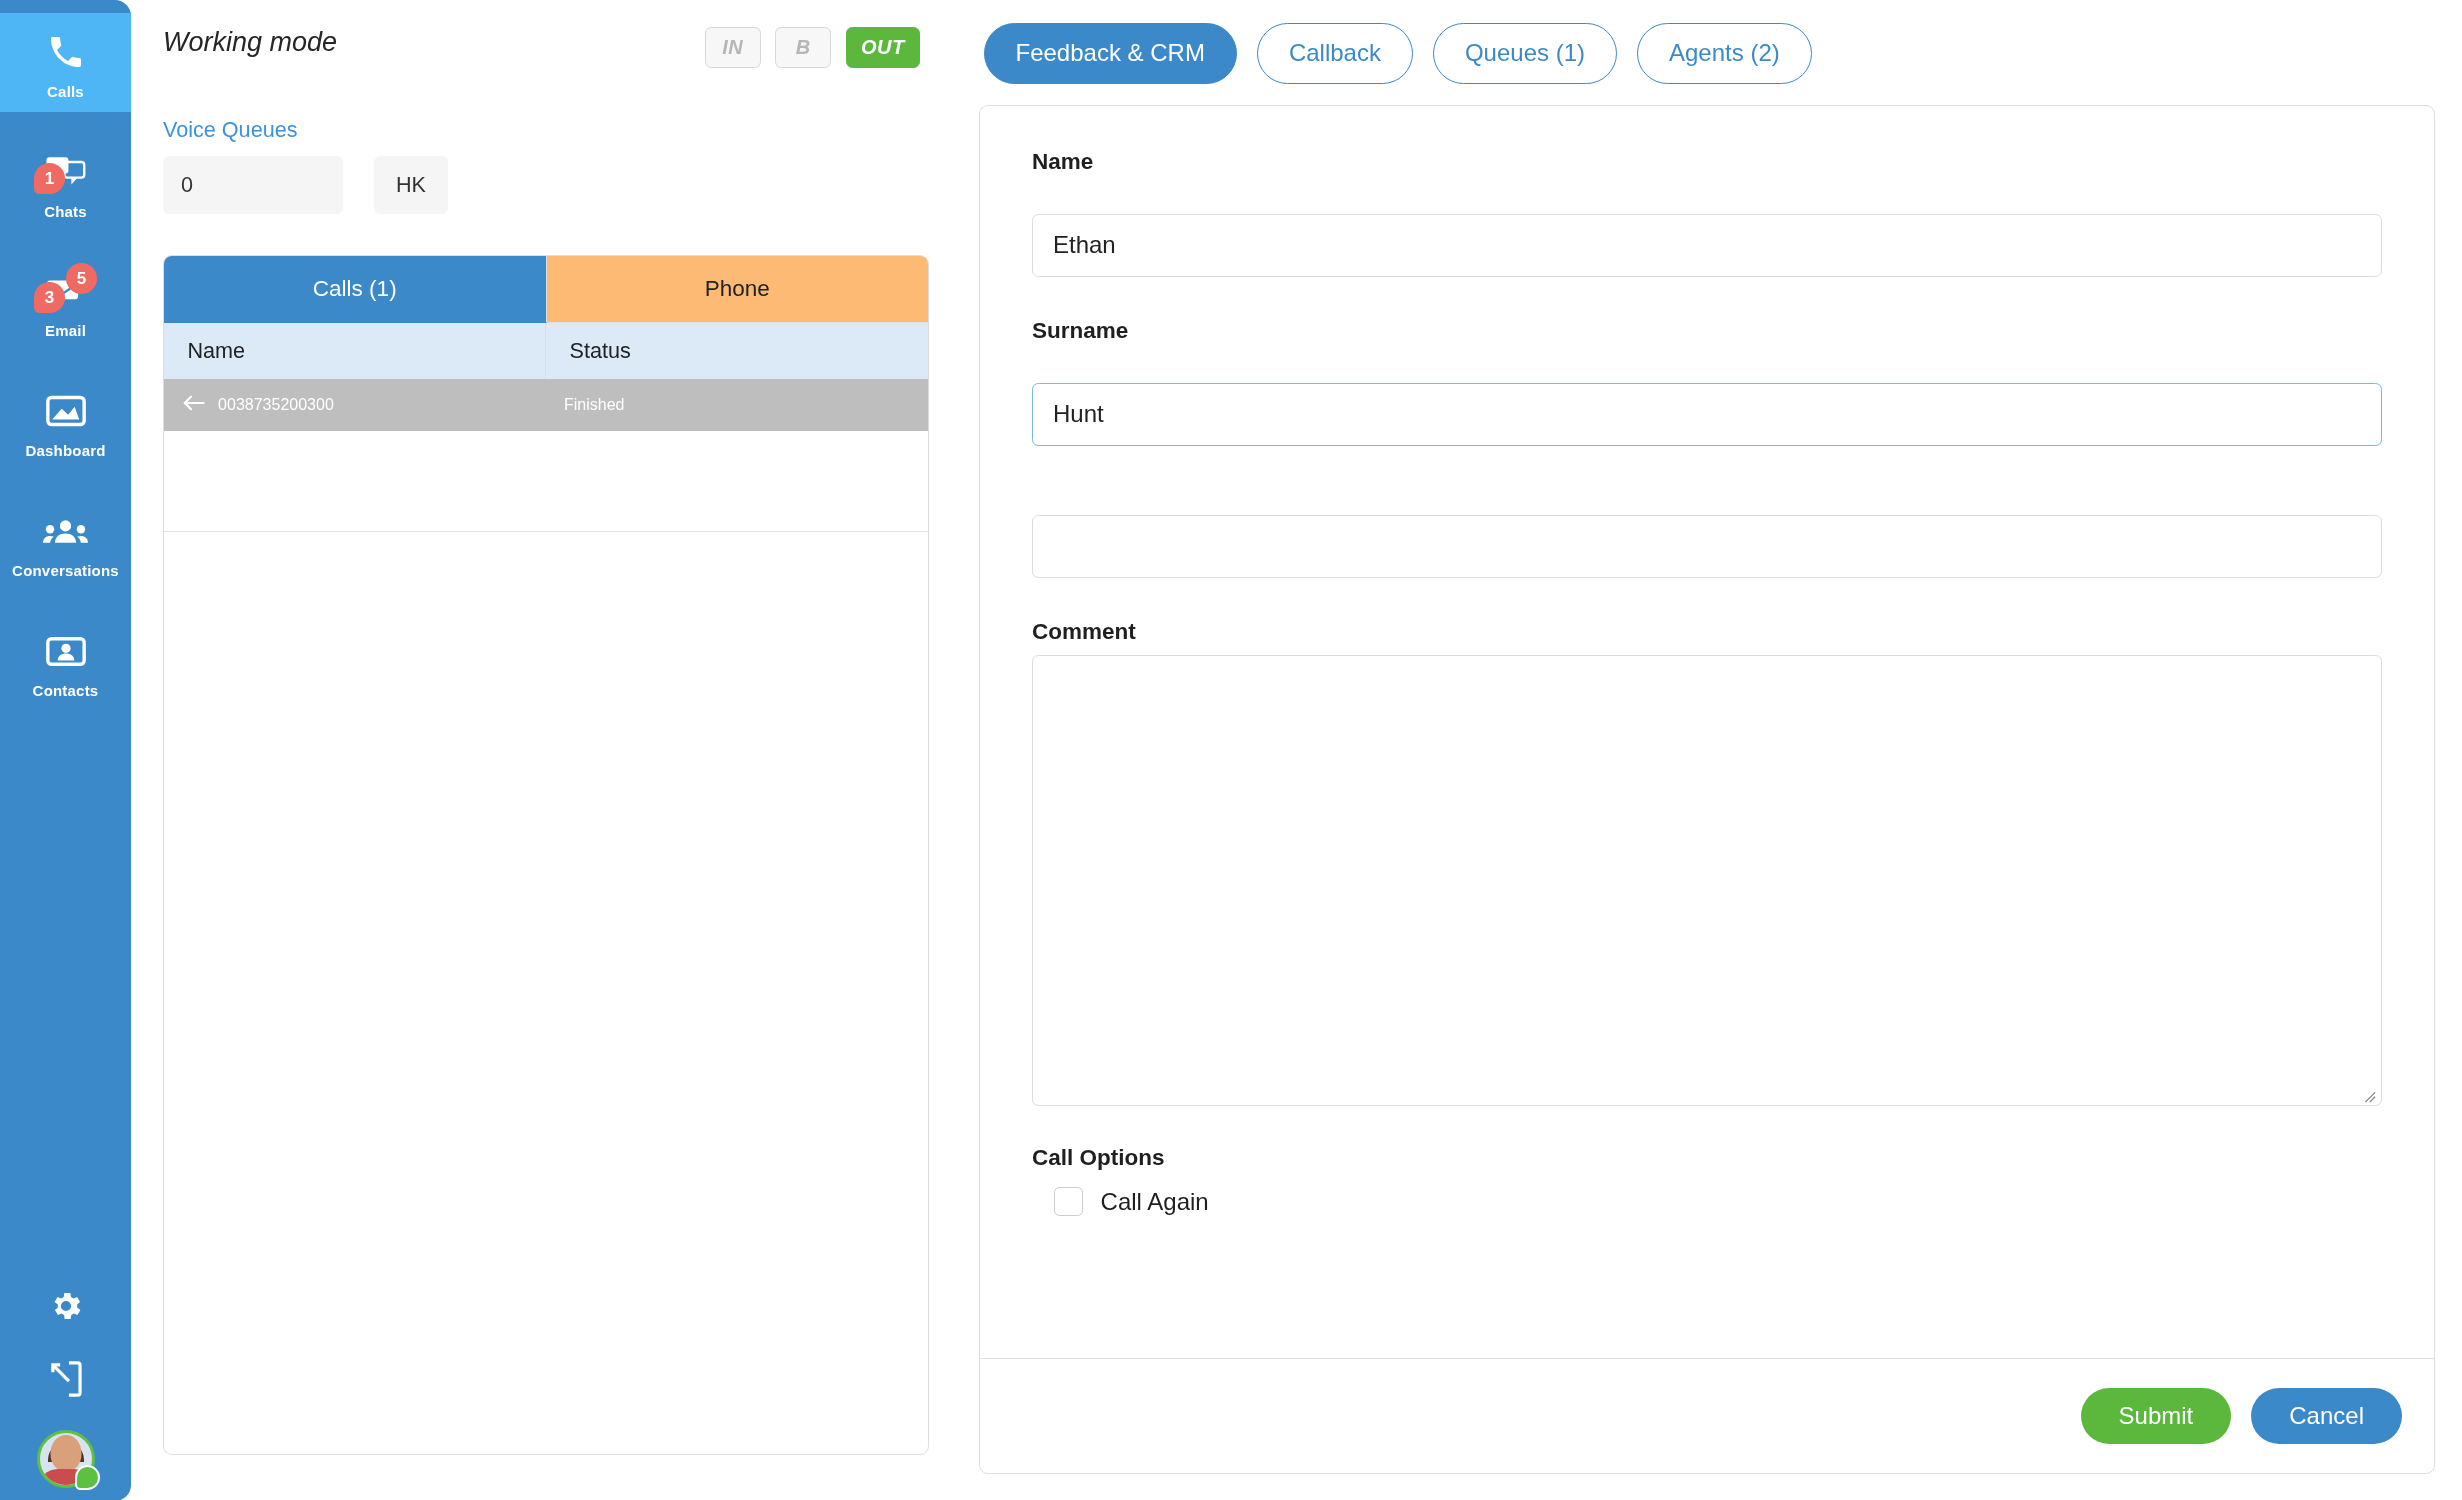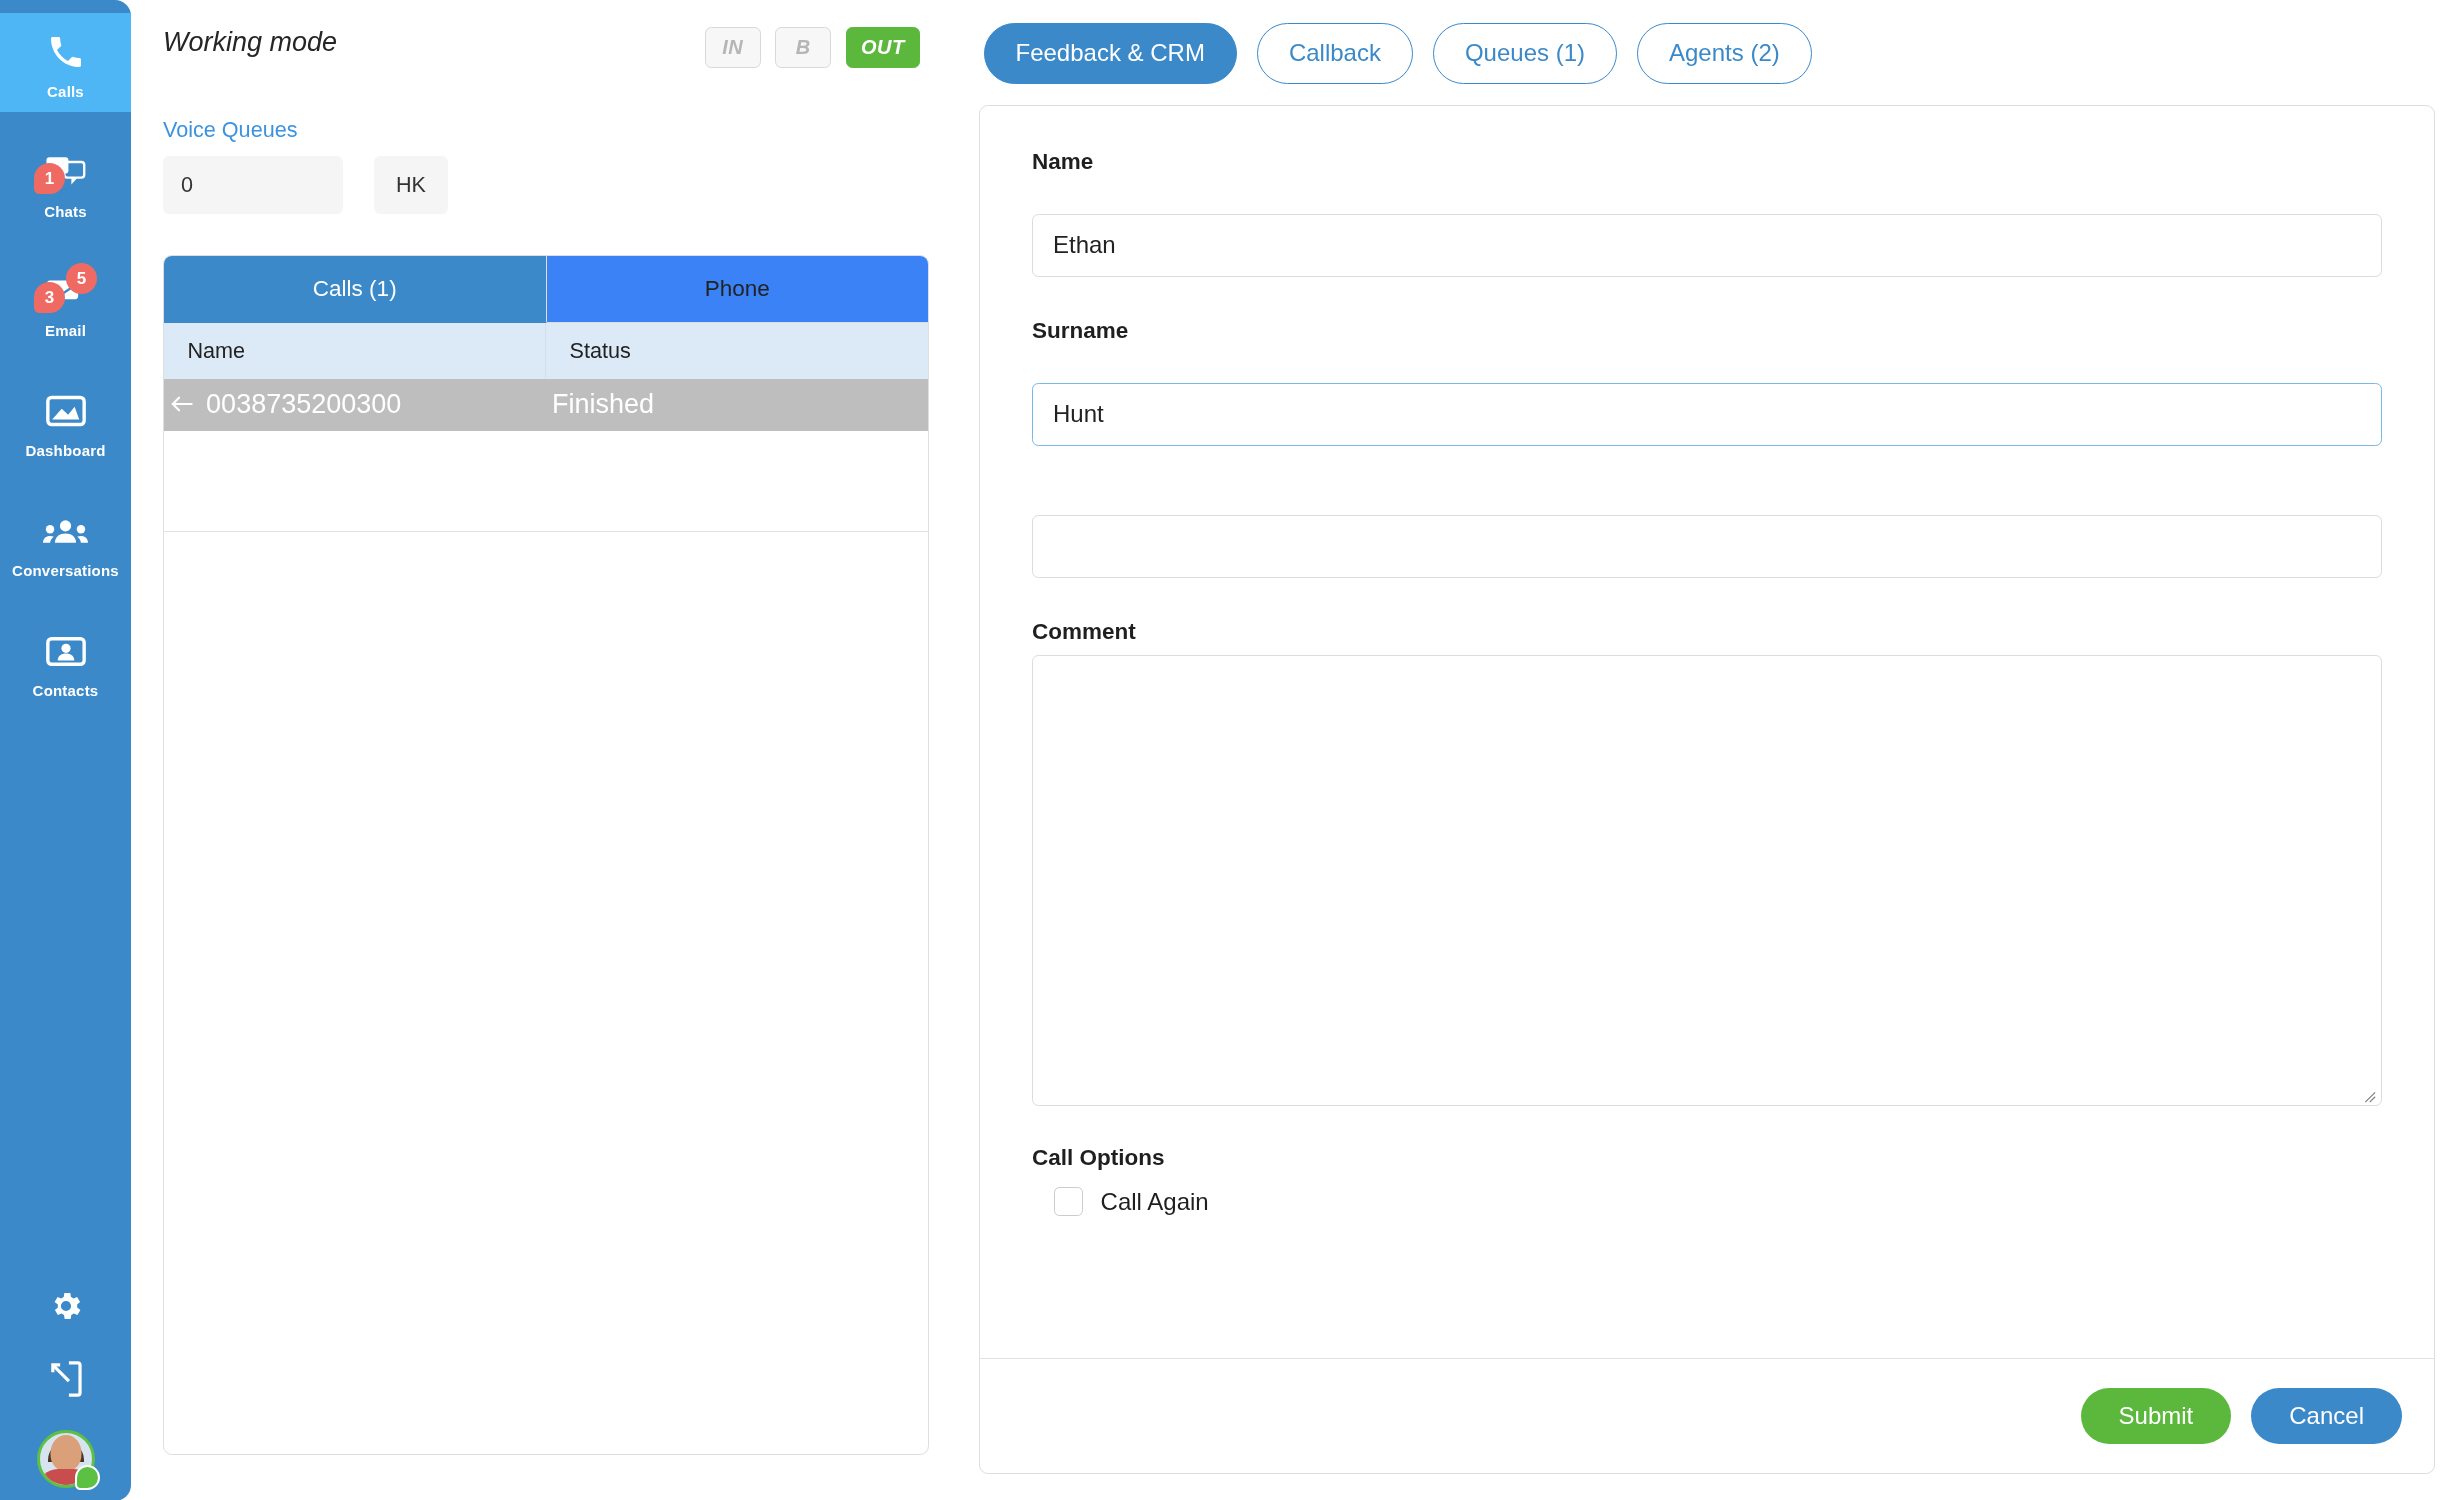--- a/index.html
+++ b/index.html
@@ -125,37 +125,37 @@
   
   .call-panel {
     border: 0.9px solid #dedede; border-radius: 9px;
     height: 1200px; display: flex; flex-direction: column;
     overflow: hidden; background: #fff;
   }
   .ctabs { display: flex; height: 67px; flex: 0 0 67px; }
   .ctab {
     flex: 1; display: flex; align-items: center; justify-content: center;
     font-size: 22.5px; cursor: pointer;
-    background: #3b82f6; color: #3b93e0;
+    background: #fdba74; color: #3b93e0;
     border-bottom: 0.9px solid #dedede;
   }
   .ctab:first-child { border-right: 0.9px solid #dedede; }
   .ctab.active { background: #3b89c9; color: #fff; border-bottom-color:#3b89c9; }
   .ctab.inactive-dark { color: #222; }
 
   .thead { display: flex; height: 56px; flex:0 0 56px; background: #dceaf8; }
   .th {
     display:flex; align-items:center; font-size: 21.6px; color:#222;
     padding-left: 23.5px;
   }
   .th.c1 { flex: 0 0 50%; border-right: 0.9px solid #cfe0f2; }
   .th.c2 { flex: 1; }
 
   .trow { display: flex; height: 52px; flex:0 0 52px; background: #bebebe; cursor:pointer; }
-  .td { display:flex; align-items:center; font-size: 27px; color:#fff; padding-left: 6px; gap: 12.6px; }
+  .td { display:flex; align-items:center; font-size: 16px; color:#fff; padding-left: 18px; gap: 12.6px; }
   .td.c1 { flex: 0 0 50%; }
   .td.c2 { flex: 1; }
 
   .list-fill { flex: 0 0 101px; background:#fff; border-bottom: 1.8px solid #e2e2e2; }
 
   .call-status {
     flex: 1; background: #f5f5f5;
     display: flex; flex-direction: column; align-items: center;
     padding-top: 72px;
   }

